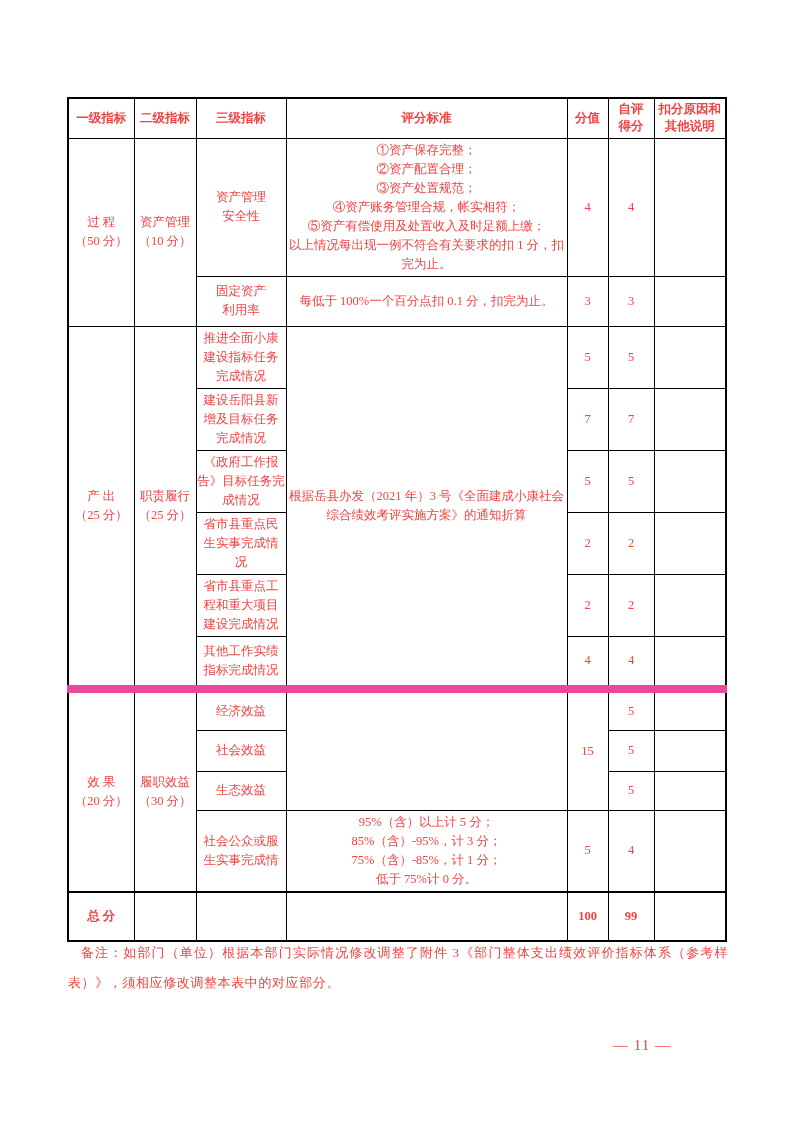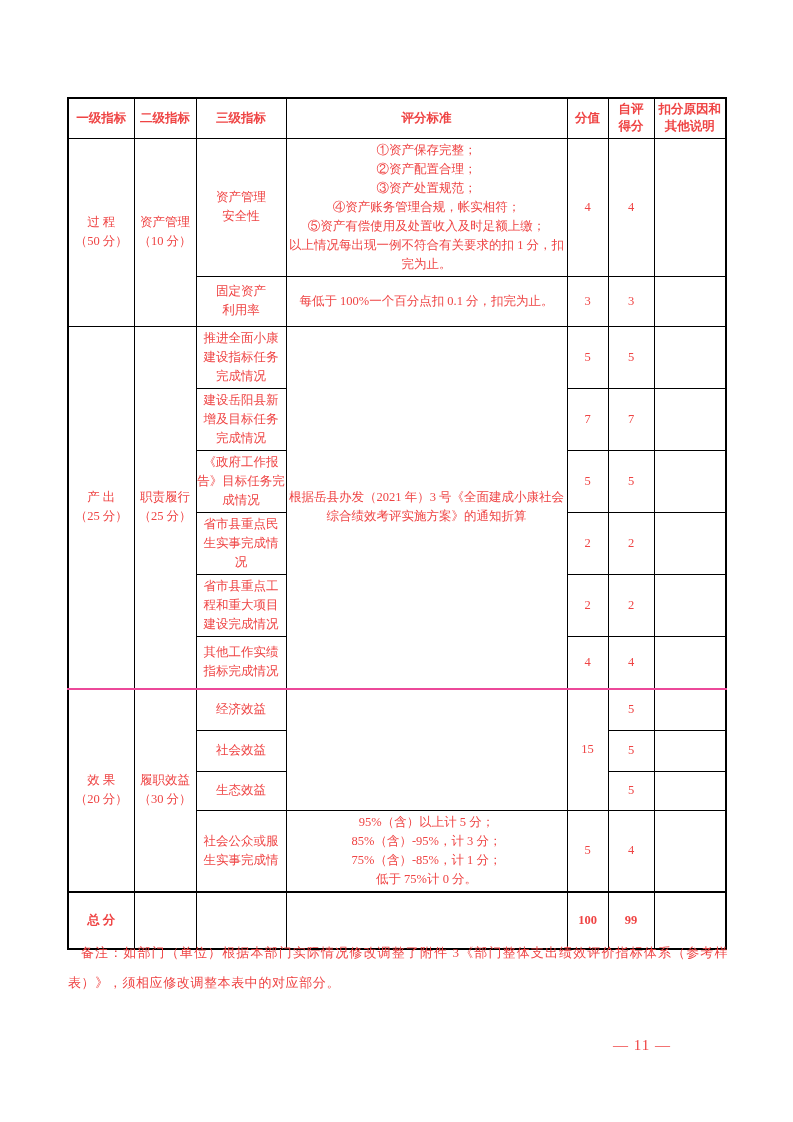--- a/index.html
+++ b/index.html
@@ -28,21 +28,21 @@
     padding:2px 0;
     overflow:hidden;
   }
   .doc-table th{font-weight:bold;line-height:17px;}
   .pre{white-space:pre-line;}
   .crit{
     text-align:left;
     padding:4px 14px 4px 9px;
   }
   .total-row td{border-top:2px solid #000;font-weight:bold;}
-  .section-top td{border-top:2px solid #ec4899;}
+  .section-top td{border-top:8px solid #ec4899;}
   .note{
     position:absolute;left:68px;top:925px;width:660px;
     font-size:13px;line-height:30px;
     letter-spacing:0.6px;
     text-indent:1em;
     text-align:justify;
   }
   .page-number{
     position:absolute;left:592px;top:1037px;width:100px;
     font-size:15px;text-align:center;
@@ -183,21 +183,21 @@
 生实事完成情</td>
         <td class="crit pre">95%（含）以上计 5 分；
 85%（含）-95%，计 3 分；
 75%（含）-85%，计 1 分；
 低于 75%计 0 分。</td>
         <td>5</td>
         <td>4</td>
         <td></td>
       </tr>
 
-      <tr class="total-row" style="height:57px">
+      <tr class="total-row" style="height:49px">
         <td>总  分</td>
         <td></td>
         <td></td>
         <td></td>
         <td>100</td>
         <td>99</td>
         <td></td>
       </tr>
     </tbody>
   </table>

